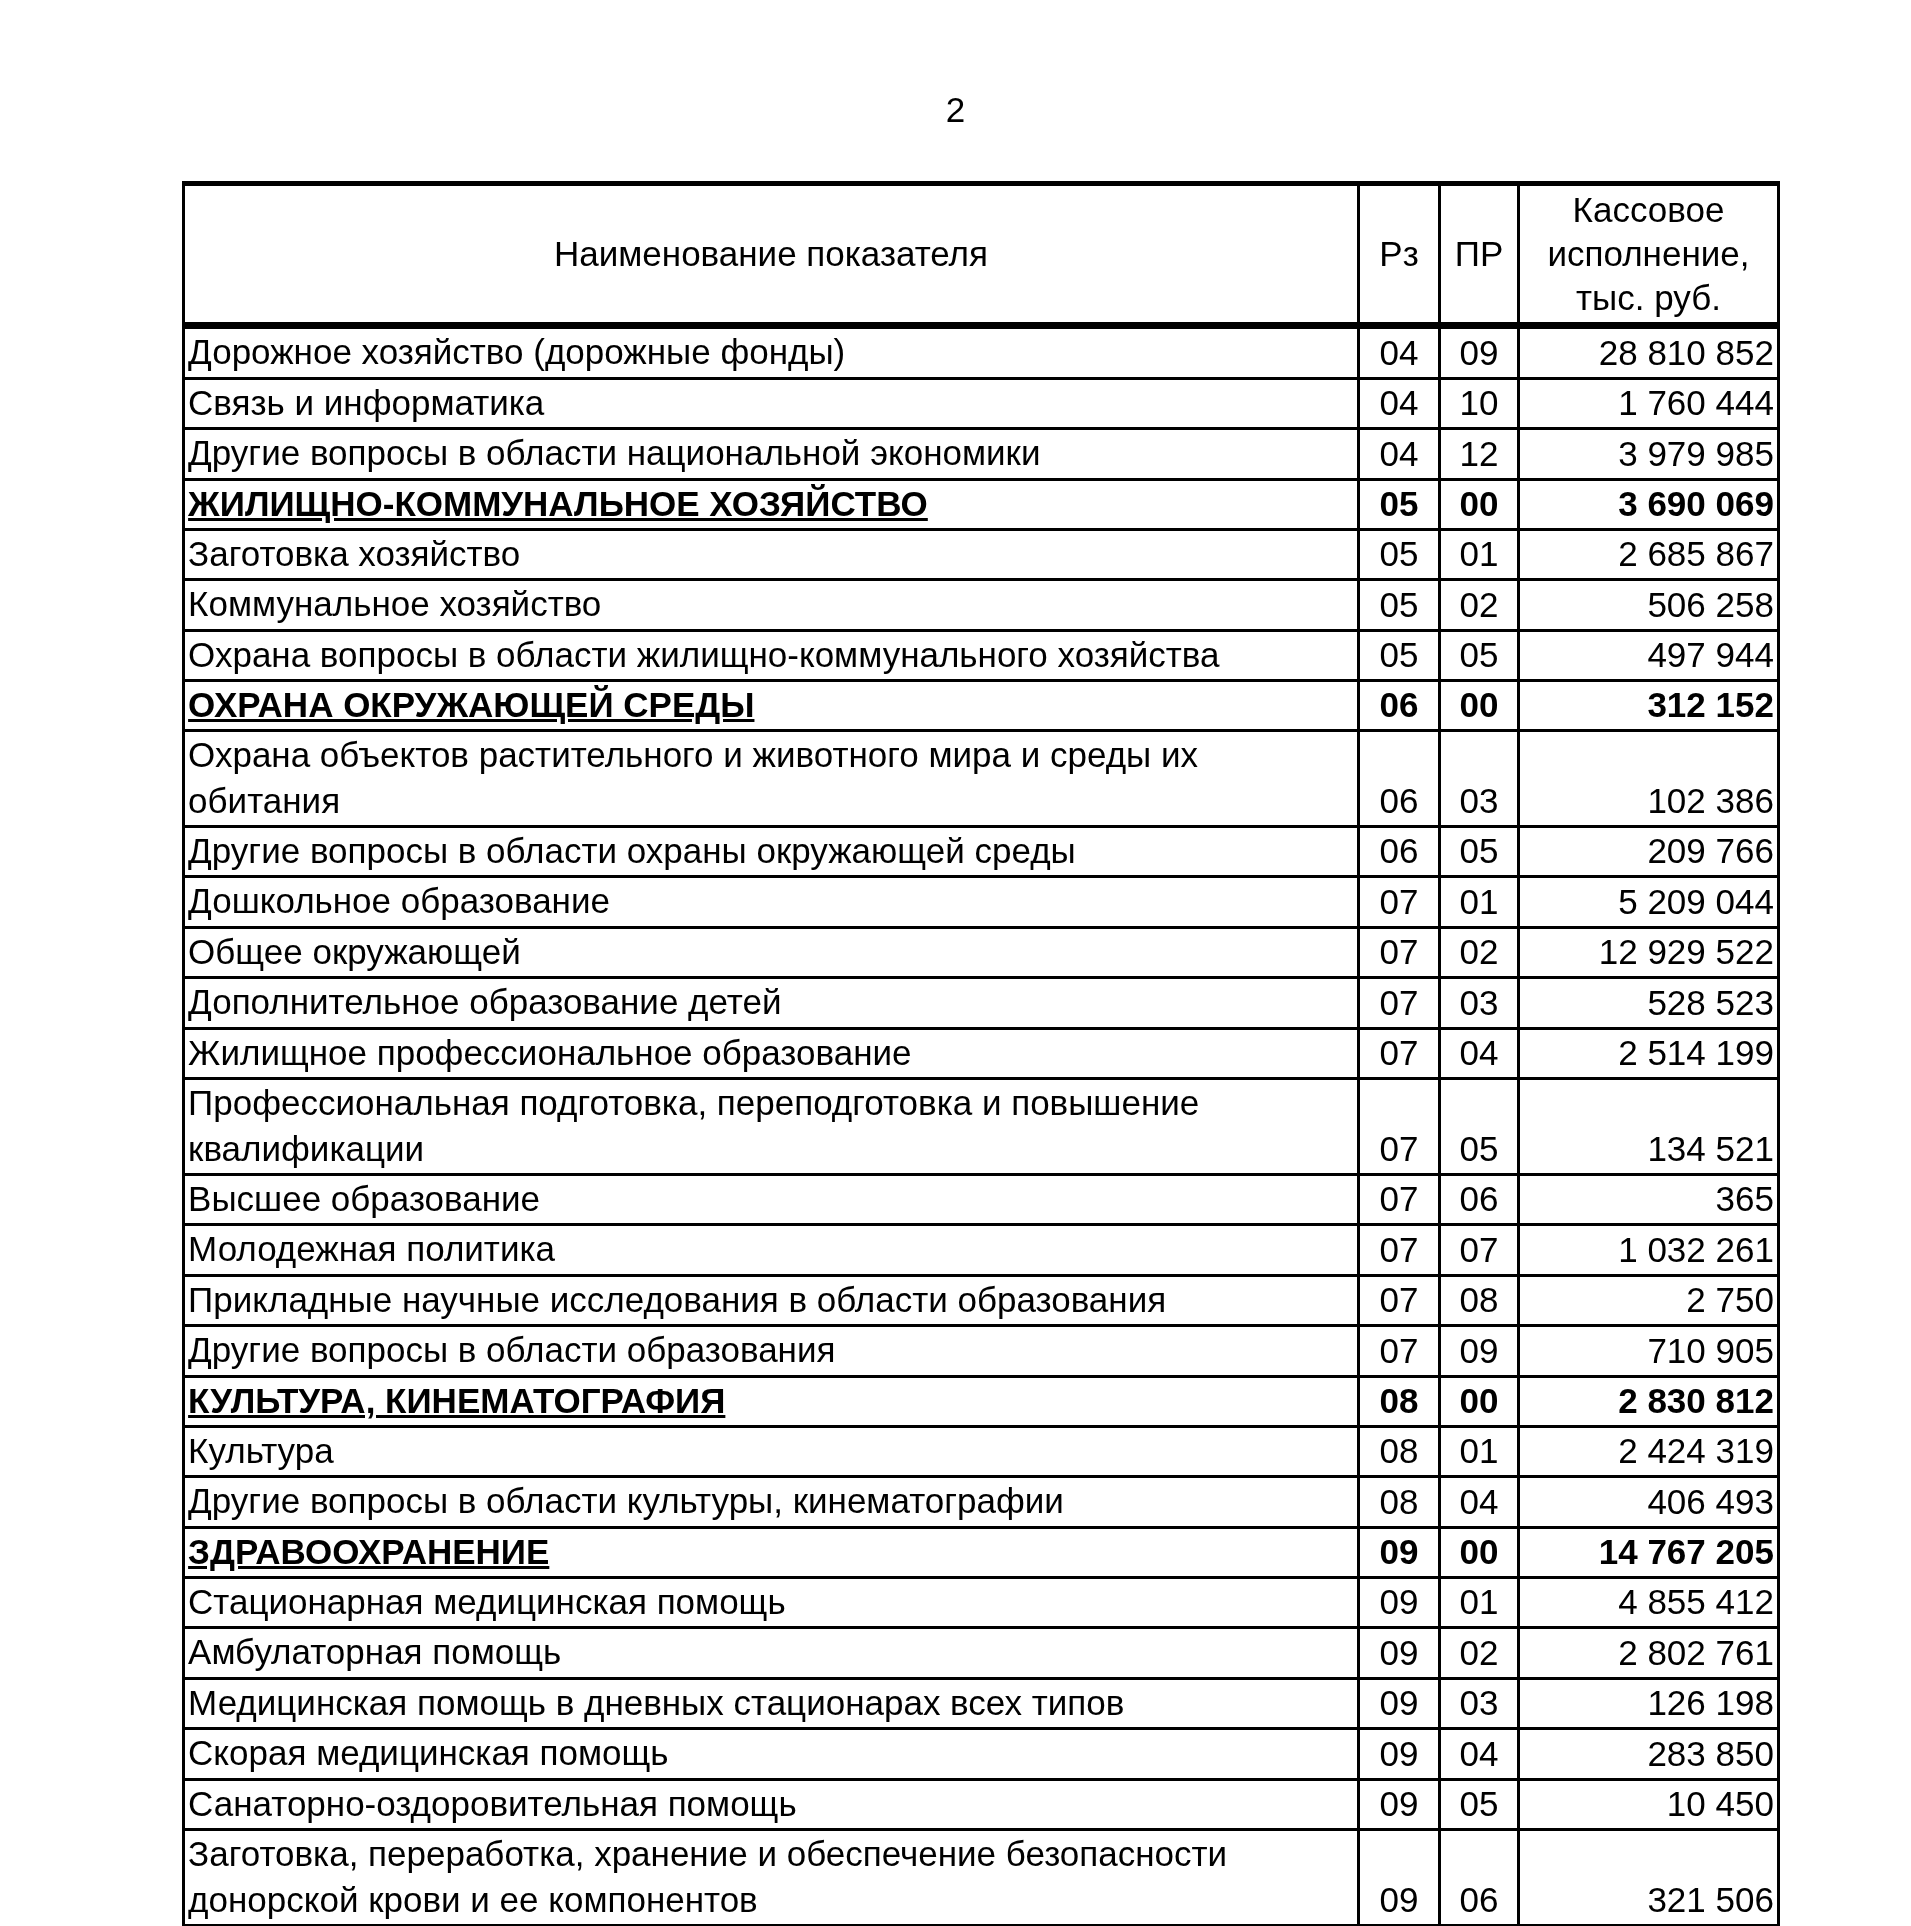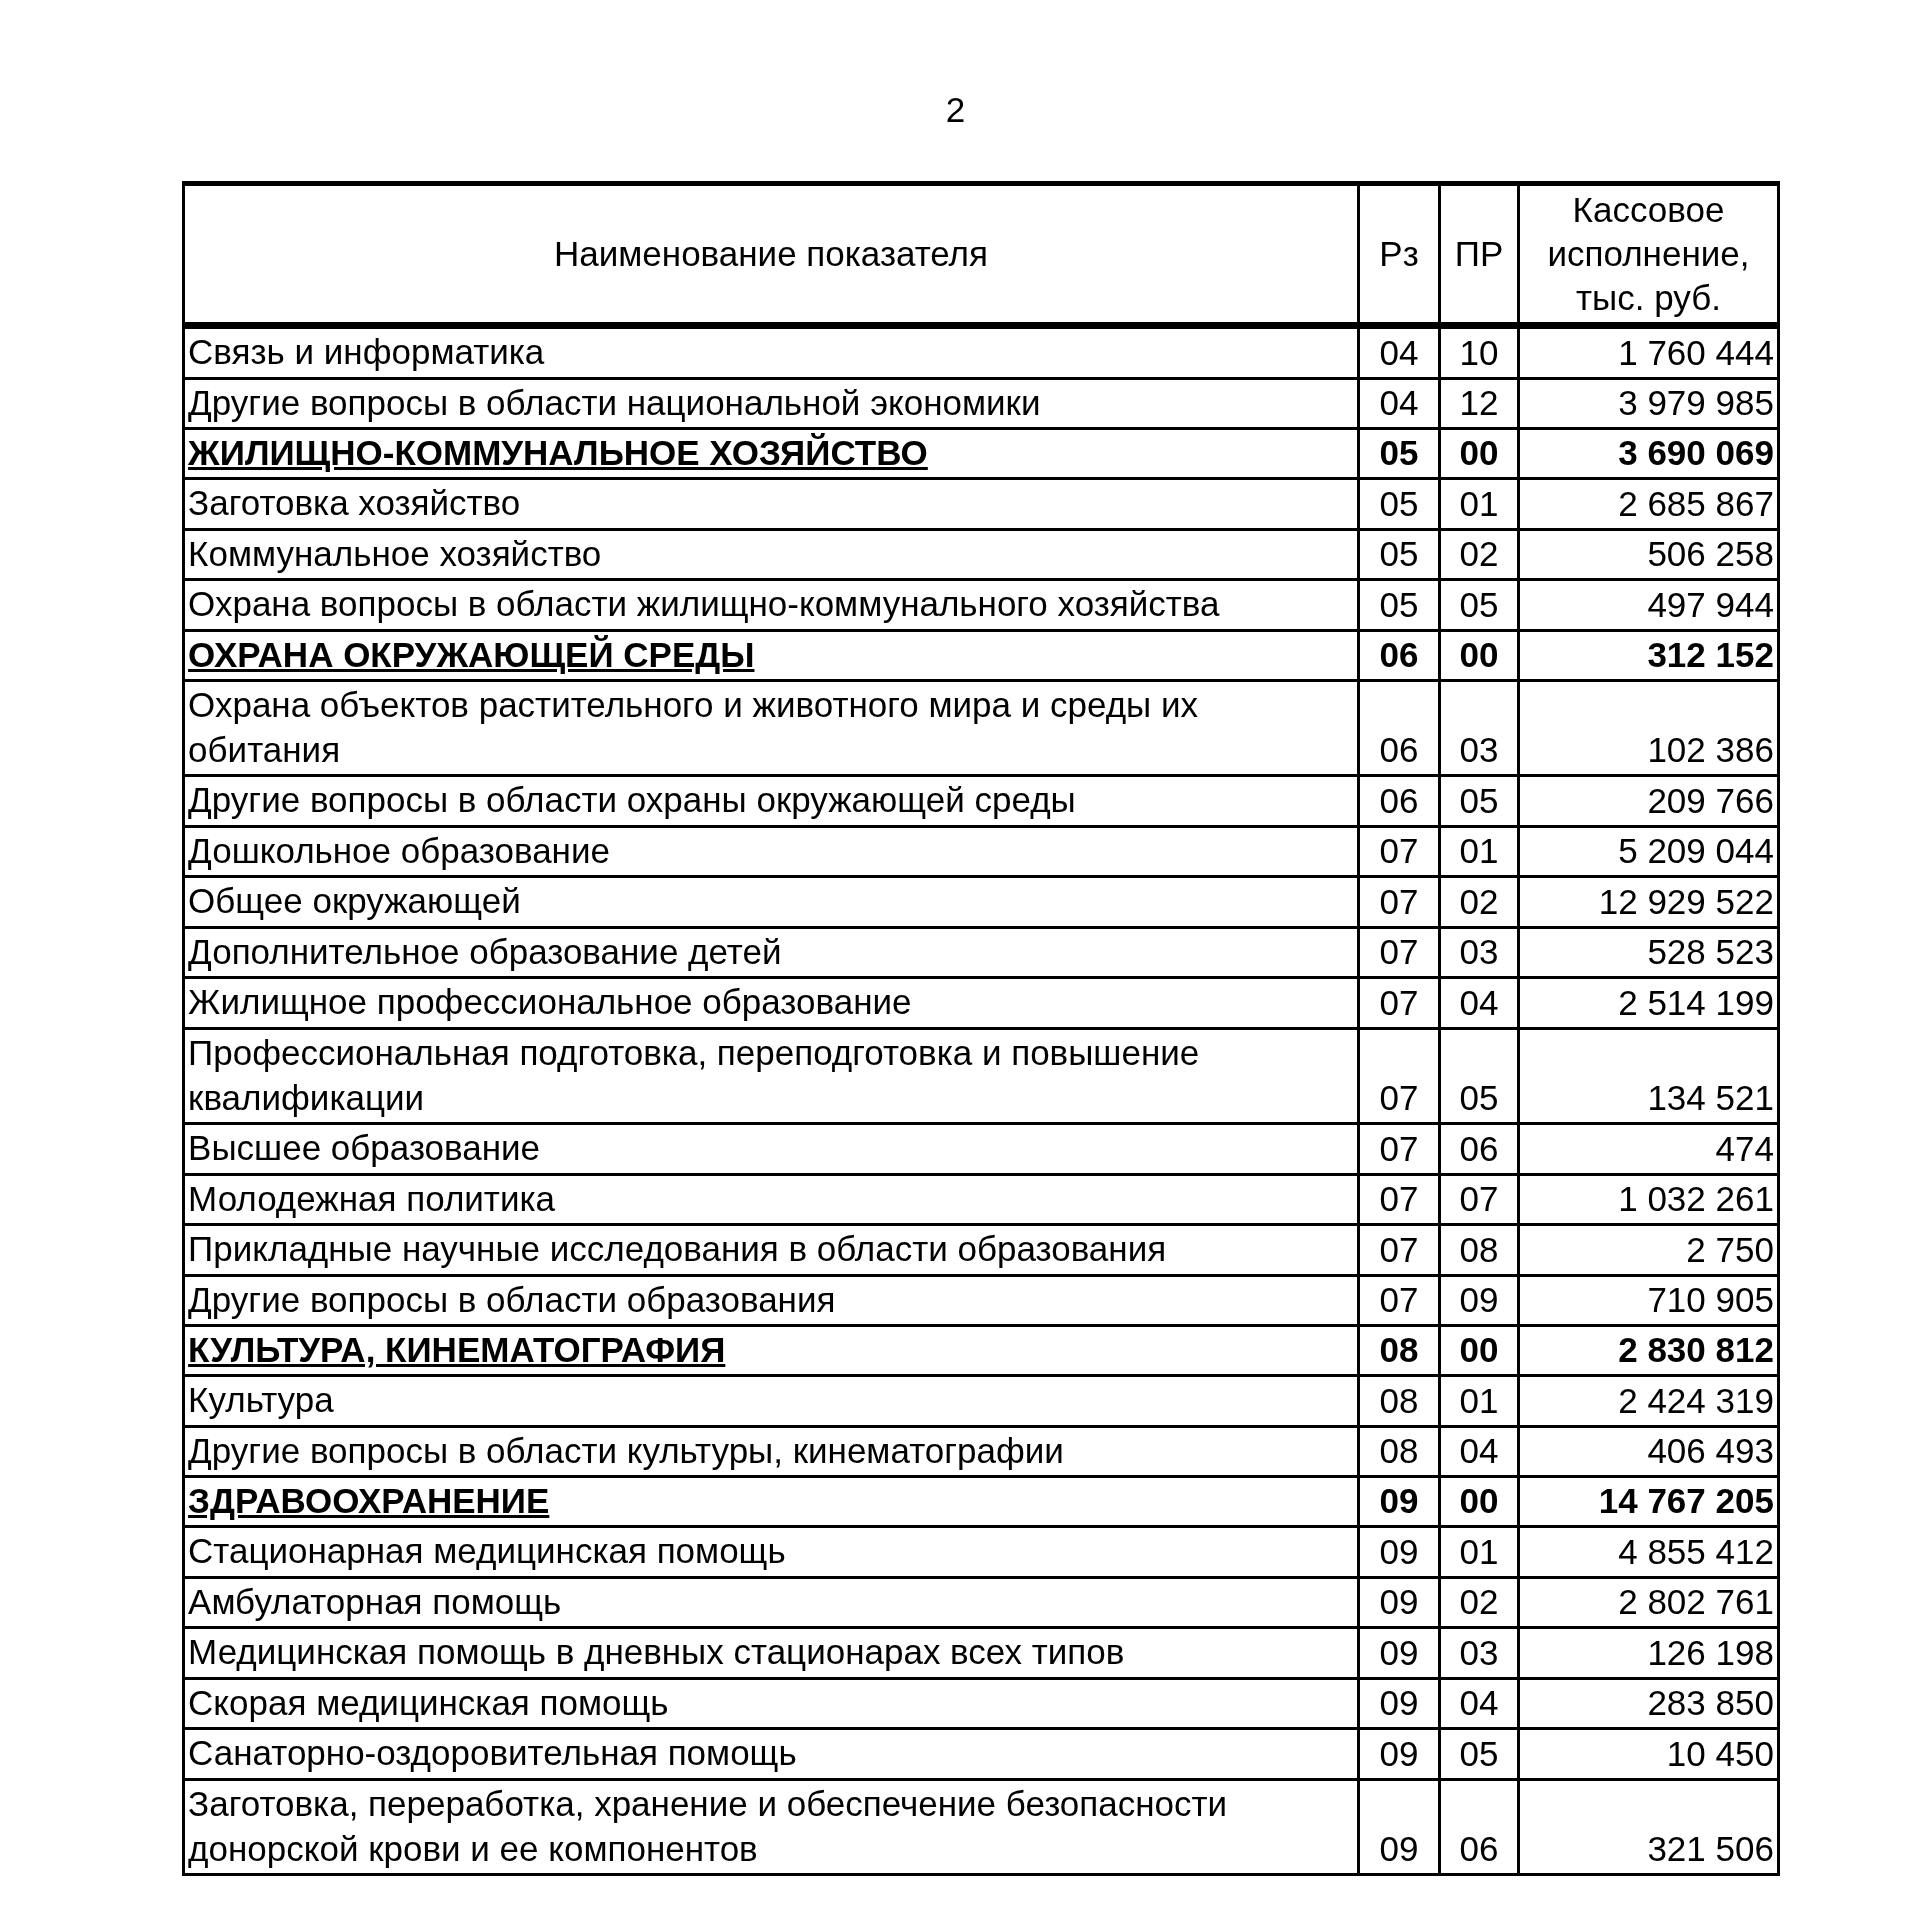--- a/index.html
+++ b/index.html
@@ -104,20 +104,26 @@
   <thead>
     <tr>
       <th>Наименование показателя</th>
       <th>Рз</th>
       <th>ПР</th>
       <th class="h-sum">Кассовое исполнение, тыс. руб.</th>
     </tr>
   </thead>
   <tbody id="rows">
       <tr>
+    <td class="name">Дорожное хозяйство (дорожные фонды)</td>
+    <td class="code">04</td>
+    <td class="code">09</td>
+    <td class="sum">28 810 852</td>
+  </tr>
+      <tr>
     <td class="name">Связь и информатика</td>
     <td class="code">04</td>
     <td class="code">10</td>
     <td class="sum">1 760 444</td>
   </tr>
       <tr>
     <td class="name">Другие вопросы в области национальной экономики</td>
     <td class="code">04</td>
     <td class="code">12</td>
     <td class="sum">3 979 985</td>
@@ -191,21 +197,21 @@
       <tr class="multi">
     <td class="name">Профессиональная подготовка, переподготовка и повышение квалификации</td>
     <td class="code">07</td>
     <td class="code">05</td>
     <td class="sum">134 521</td>
   </tr>
       <tr>
     <td class="name">Высшее образование</td>
     <td class="code">07</td>
     <td class="code">06</td>
-    <td class="sum">474</td>
+    <td class="sum">365</td>
   </tr>
       <tr>
     <td class="name">Молодежная политика</td>
     <td class="code">07</td>
     <td class="code">07</td>
     <td class="sum">1 032 261</td>
   </tr>
       <tr>
     <td class="name">Прикладные научные исследования в области образования</td>
     <td class="code">07</td>

